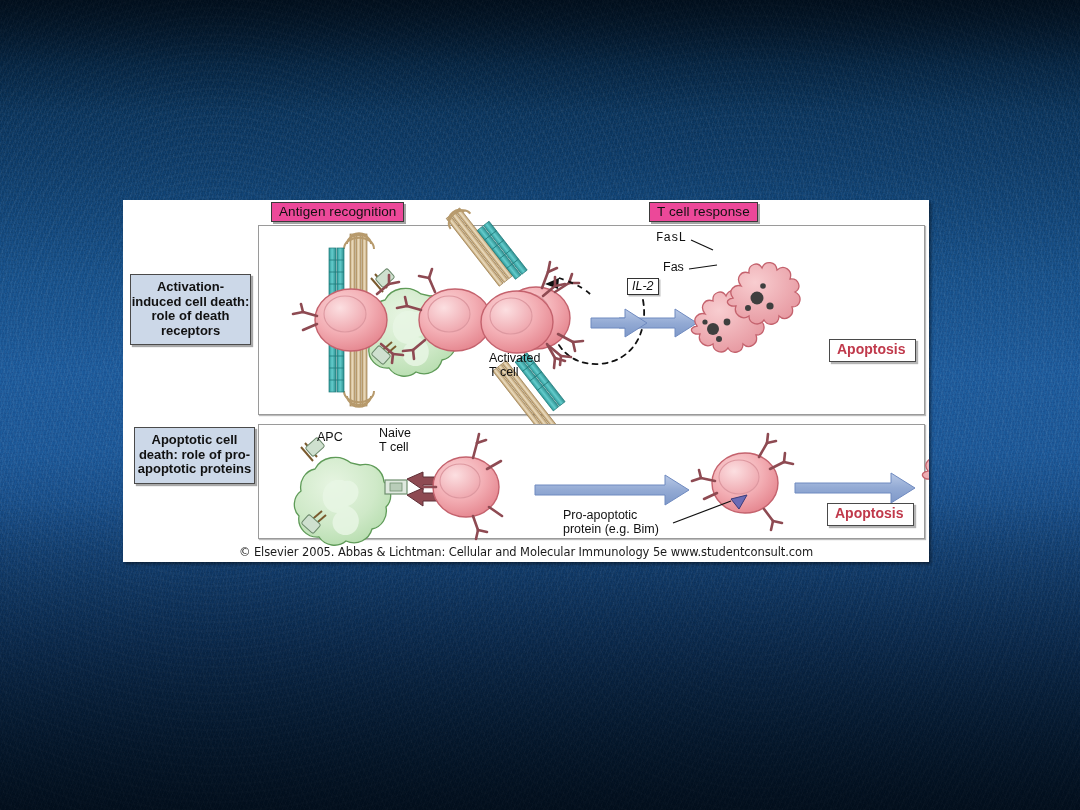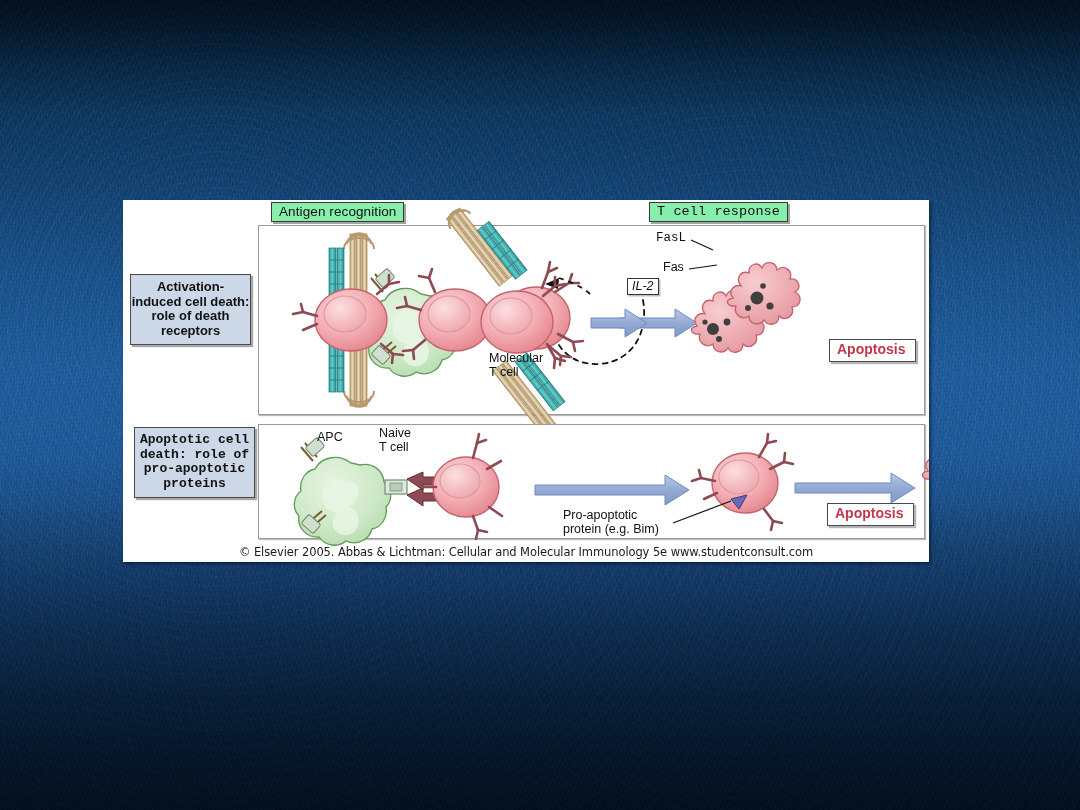--- a/index.html
+++ b/index.html
@@ -47,30 +47,30 @@
 
   
   #figure{
     position:absolute;left:123px;top:200px;width:806px;height:362px;
     background:#ffffff;
     box-shadow:2px 2px 3px rgba(0,0,0,.45);
     overflow:hidden;
   }
   .hdr-tag{
     position:absolute;
-    background:#86efac;
+    background:#ec4899;
     border:1.5px solid #3a3a3a;
     box-shadow:2px 2px 0 rgba(90,90,90,.55);
     font-size:13.5px;color:#111;
     padding:1px 7px 2px 7px;
     white-space:nowrap;
     letter-spacing:.1px;
   }
   #tag-antigen{left:148px;top:2px;}
-  #tag-response{left:526px;top:2px;font-family:Liberation Mono, monospace;}
+  #tag-response{left:526px;top:2px;}
 
   .row-panel{
     position:absolute;
     border:1px solid #9a9a9a;
     background:#fff;
     box-shadow:1px 1px 1px rgba(120,120,120,.5);
   }
   #panel-top{left:135px;top:25px;width:665px;height:188px;}
   #panel-bottom{left:135px;top:224px;width:665px;height:113px;}
 
@@ -81,21 +81,21 @@
     box-shadow:2px 2px 1px rgba(110,110,110,.6);
     width:119px;
     text-align:center;
     font-weight:bold;
     font-size:13px;
     line-height:14.5px;
     color:#111;
     padding:5px 0 6px 0;
   }
   #label-aicd{left:7px;top:74px;}
-  #label-apop{left:11px;top:227px;font-family:Liberation Mono, monospace;}
+  #label-apop{left:11px;top:227px;}
 
   #credit{
     position:absolute;left:0;right:0;bottom:3px;
     text-align:center;
     font-size:11.5px;color:#1a1a1a;
     font-family:"DejaVu Sans", sans-serif;
     letter-spacing:-.1px;
   }
 
   
@@ -367,21 +367,21 @@
           <circle cx="460" cy="113" r="3"></circle>
             <circle cx="446" cy="96" r="2.6"></circle>
           <circle cx="498" cy="72" r="6.5"></circle>
             <circle cx="511" cy="80" r="3.6"></circle>
           <circle cx="489" cy="82" r="3"></circle>
             <circle cx="504" cy="60" r="2.8"></circle>
         </g>
       </g>
     </svg>
 
-    <div class="txt" style="left:230px;top:126px;">Molecular
+    <div class="txt" style="left:230px;top:126px;">Activated
 T cell</div>
     <div class="plainbox" style="left:368px;top:52px;font-style:italic;">IL-2</div>
     <div class="txt" style="left:397px;top:6px;font-family:Liberation Mono, monospace;">FasL</div>
     <div class="txt" style="left:404px;top:35px;">Fas</div>
     <svg width="665" height="188" viewBox="0 0 665 188" style="pointer-events:none">
       <path d="M432 14 l22 10" stroke="#111" stroke-width="1.2" fill="none"></path>
       <path d="M430 43 l28 -4" stroke="#111" stroke-width="1.2" fill="none"></path>
     </svg>
     <div class="redbox" style="left:570px;top:113px;">Apoptosis</div>
   </div>

